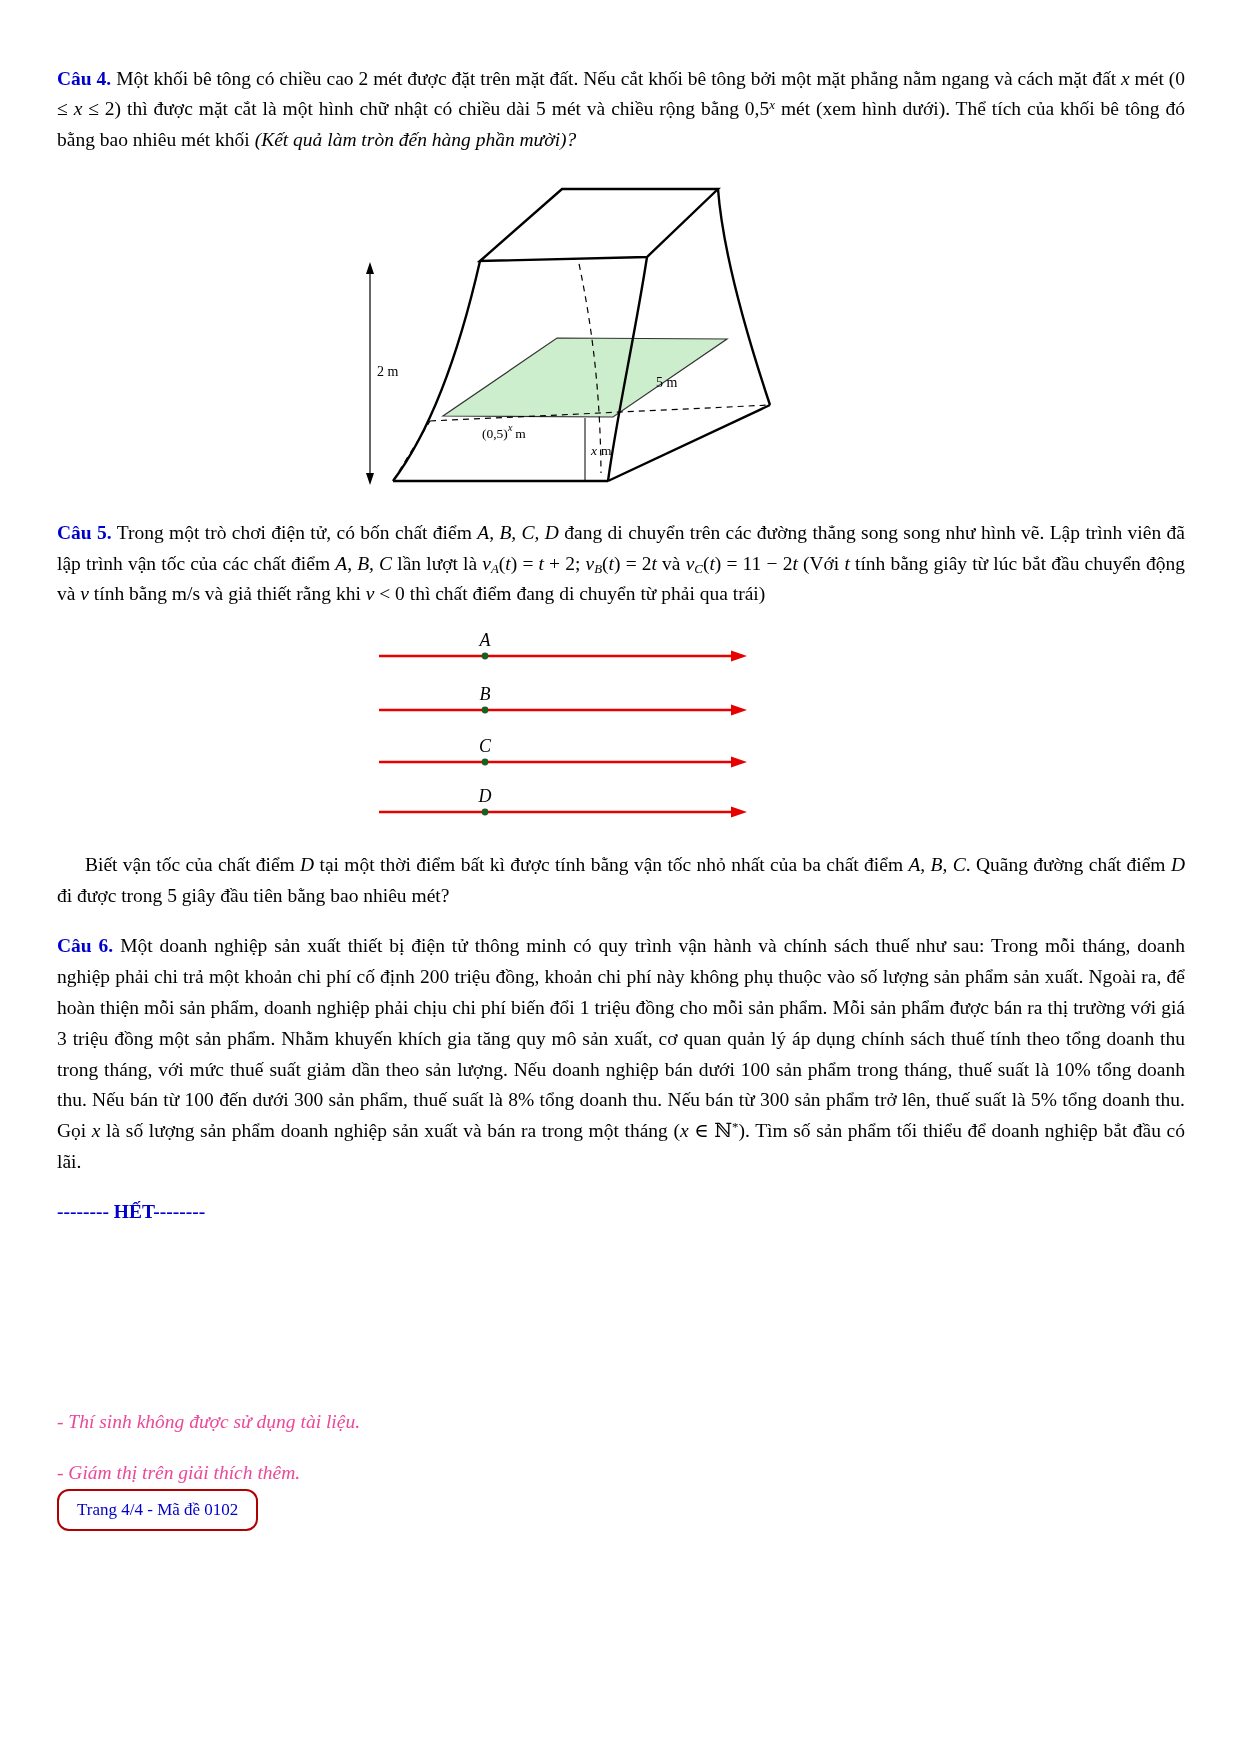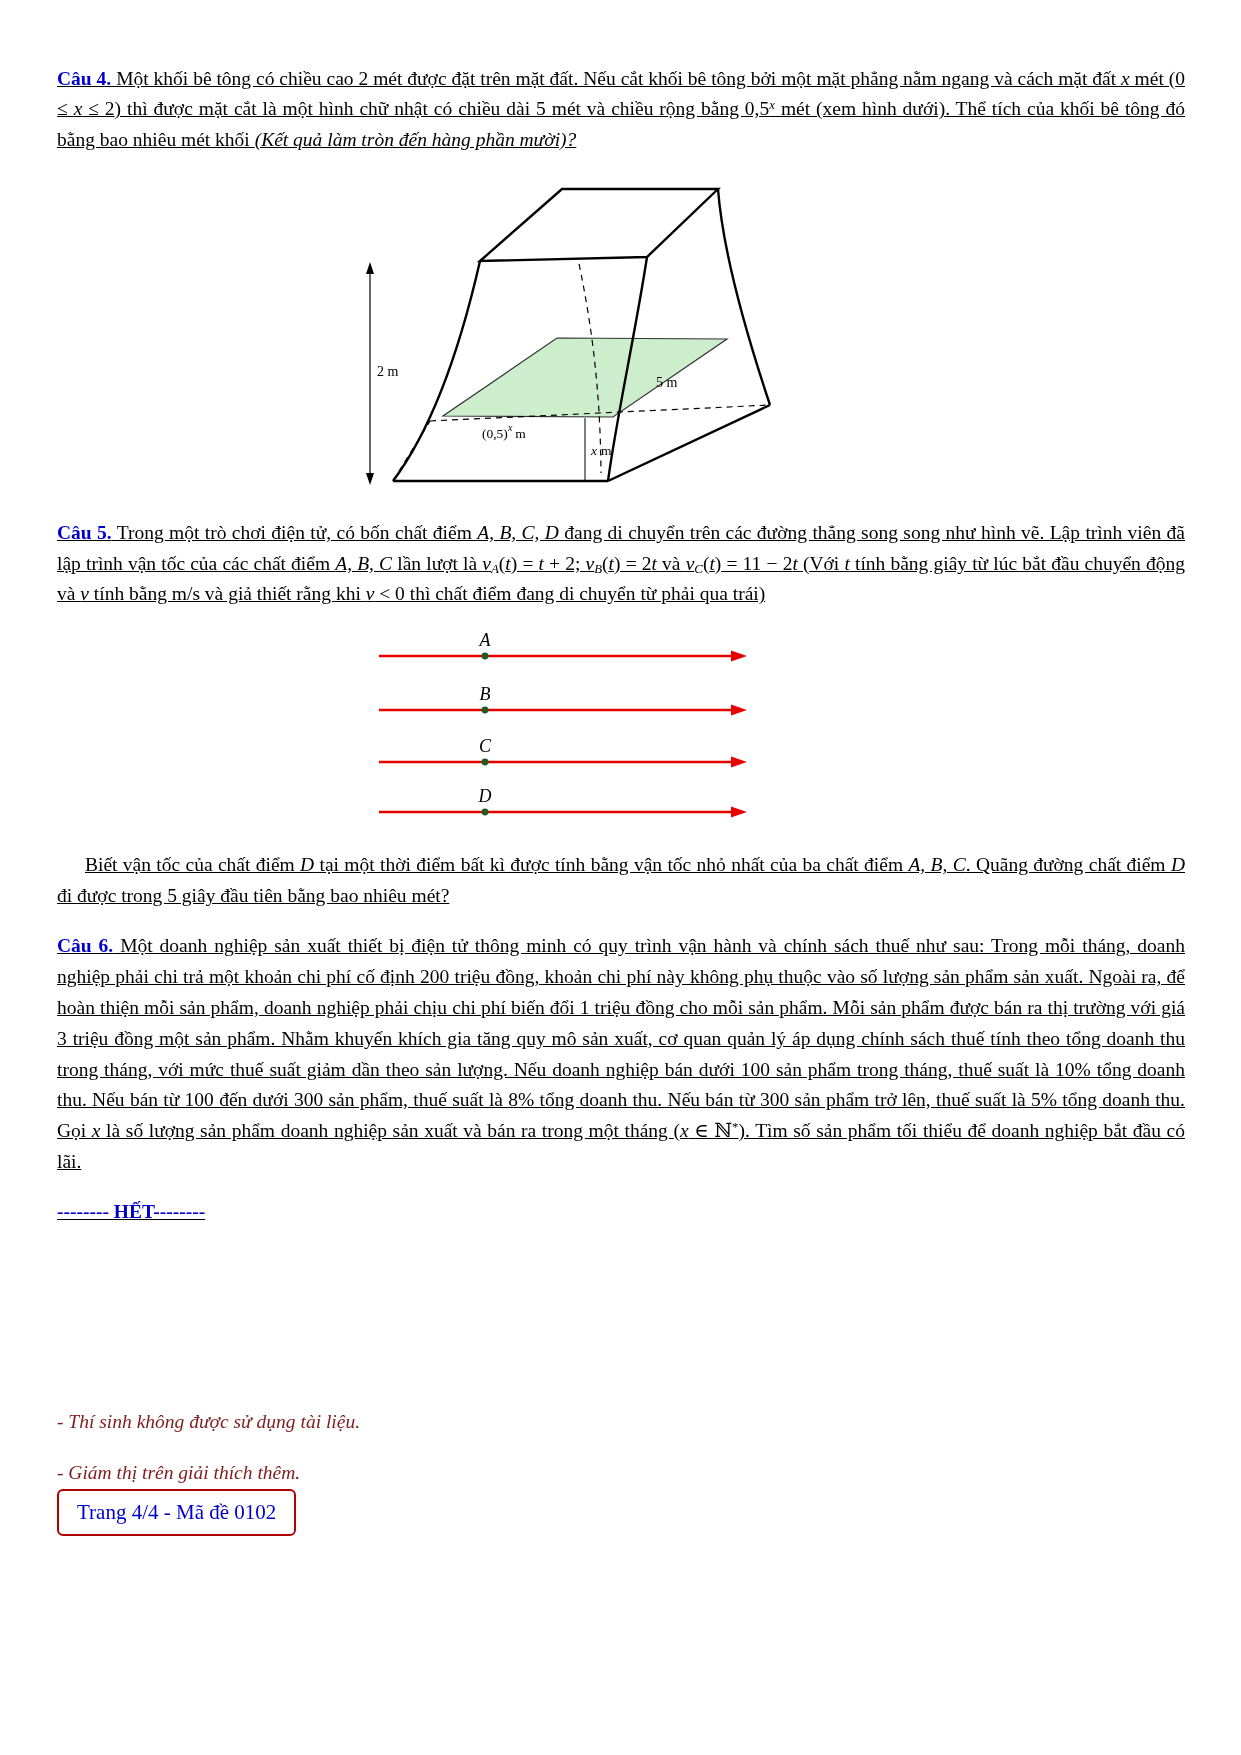--- a/index.html
+++ b/index.html
@@ -1,38 +1,38 @@
 <!DOCTYPE html>
 <html><head>
 <meta charset="utf-8">
 <style>
   html,body{margin:0;padding:0;background:#ffffff;}
   .page{
     width:1241px;height:1755px;position:relative;background:#ffffff;
     font-family:"Liberation Serif","DejaVu Serif",serif;
-    font-size:19.5px;color:#000;overflow:hidden;text-decoration:underline;
+    font-size:19.5px;color:#000;overflow:hidden;
   }
   .content{padding:44px 56px 0 57px;}
   .para{text-align:justify;line-height:1.58;}
   .q{color:#0000cc;font-weight:bold;}
   .i{font-style:italic;}
   .isub{font-style:italic;font-size:0.66em;vertical-align:-0.22em;}
   .isup{font-style:italic;font-size:0.66em;vertical-align:0.5em;}
   .sup{font-size:0.66em;vertical-align:0.5em;}
   .indent{text-indent:28px;}
   .fig4{margin:6px 0 4px 298px;}
   .fig5{margin:8px 0 0 318px;}
   figure{padding:0;}
   svg text{font-family:"Liberation Serif","DejaVu Serif",serif;fill:#000;}
   .end-line{text-align:left;color:#0000cc;font-weight:bold;margin-top:8px;line-height:1.5;}
-  .notes{position:absolute;left:57px;top:1386px;color:#7f1d1d;font-style:italic;line-height:1.62;font-size:19.5px;}
+  .notes{position:absolute;left:57px;top:1386px;color:#ec4899;font-style:italic;line-height:1.62;font-size:19.5px;}
   .pagebox{
     position:absolute;left:57px;top:1489px;
-    border:2px solid #b00000;border-radius:6px;
-    padding:9px 18px;color:#0000cc;font-size:21px;background:#fff;
+    border:2px solid #b00000;border-radius:12px;
+    padding:9px 18px;color:#0000cc;font-size:17px;background:#fff;
   }
 </style>
 </head>
 <body>
 
 <div class="page">
   <div class="content">
 
     <section>
       <p class="para"><span class="q">Câu 4.</span><span> Một khối bê tông có chiều cao 2 mét được đặt trên mặt đất. Nếu cắt khối bê tông bởi một mặt phẳng nằm ngang và cách mặt đất </span><span class="i">x</span><span> mét (</span><span>0 ≤ </span><span class="i">x</span><span> ≤ 2</span><span>) thì được mặt cắt là một hình chữ nhật có chiều dài 5 mét và chiều rộng bằng 0,5</span><span class="isup">x</span><span> mét (xem hình dưới). Thể tích của khối bê tông đó bằng bao nhiêu mét khối </span><span class="i">(Kết quả làm tròn đến hàng phần mười)?</span></p>

